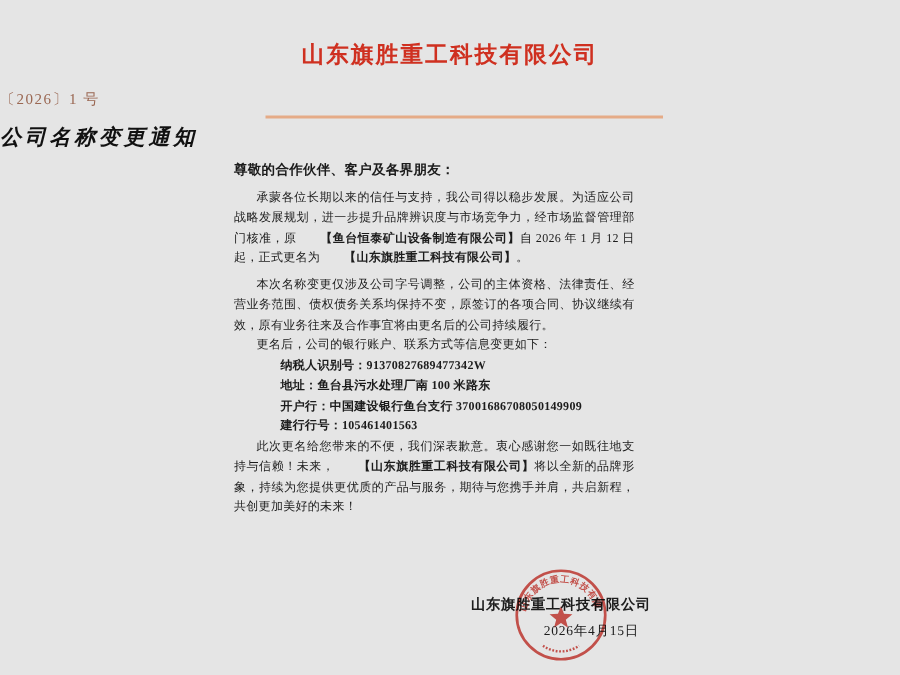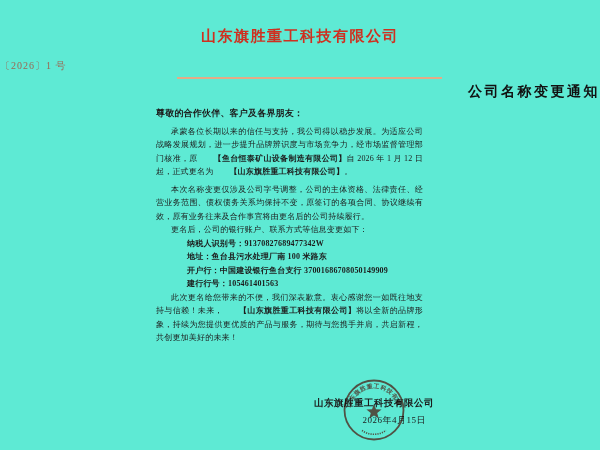--- a/index.html
+++ b/index.html
@@ -4,21 +4,21 @@
 <style>
   html, body {
     margin: 0;
     padding: 0;
     background: #ffffff;
   }
   .page {
     position: relative;
     width: 600px;
     height: 450px;
-    background: #5eead4;
+    background: #e5e5e5;
     overflow: hidden;
     font-family: "Liberation Serif", "DejaVu Serif", serif;
     color: #1c1c1c;
   }
   .doc-title {
     position: absolute;
     top: 27px;
     left: 0;
     width: 100%;
     text-align: center;
@@ -39,25 +39,26 @@
     top: 77px;
     left: 177px;
     width: 265px;
     height: 2px;
   }
   .notice-title {
     position: absolute;
     top: 83px;
     left: 0;
     width: 100%;
-    text-align: right;
+    text-align: left;
     font-size: 14px;
     font-weight: bold;
     letter-spacing: 2.5px;
     color: #111111;
+    font-style: italic;
   }
   .content {
     position: absolute;
     top: 107px;
     left: 156px;
     width: 267px;
     font-size: 8px;
     line-height: 13.5px;
     text-align: justify;
     letter-spacing: 0.2px;

